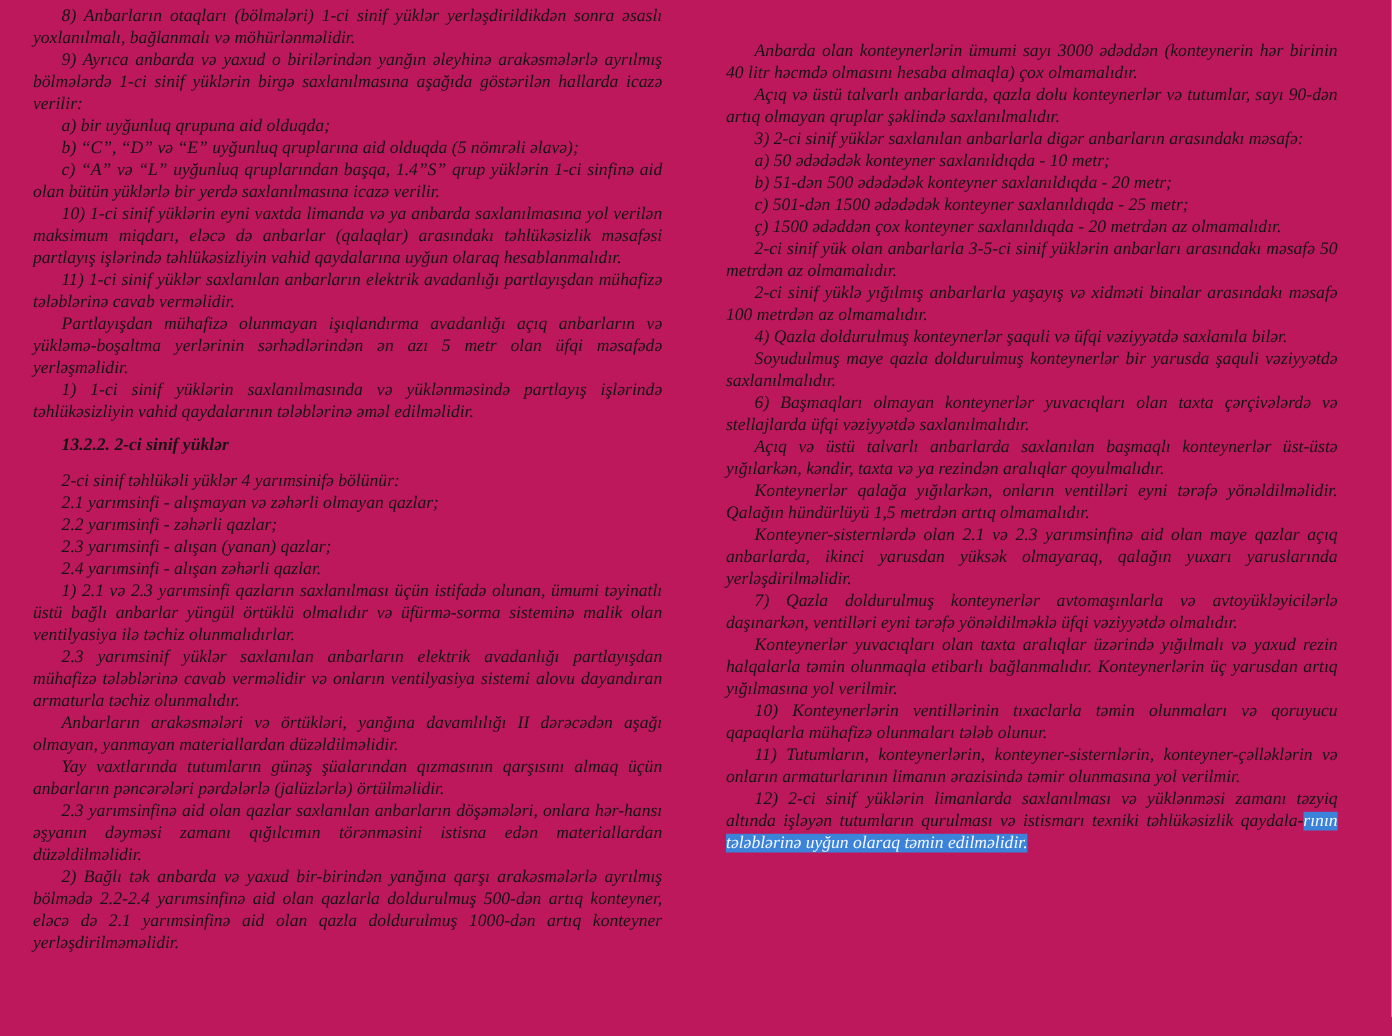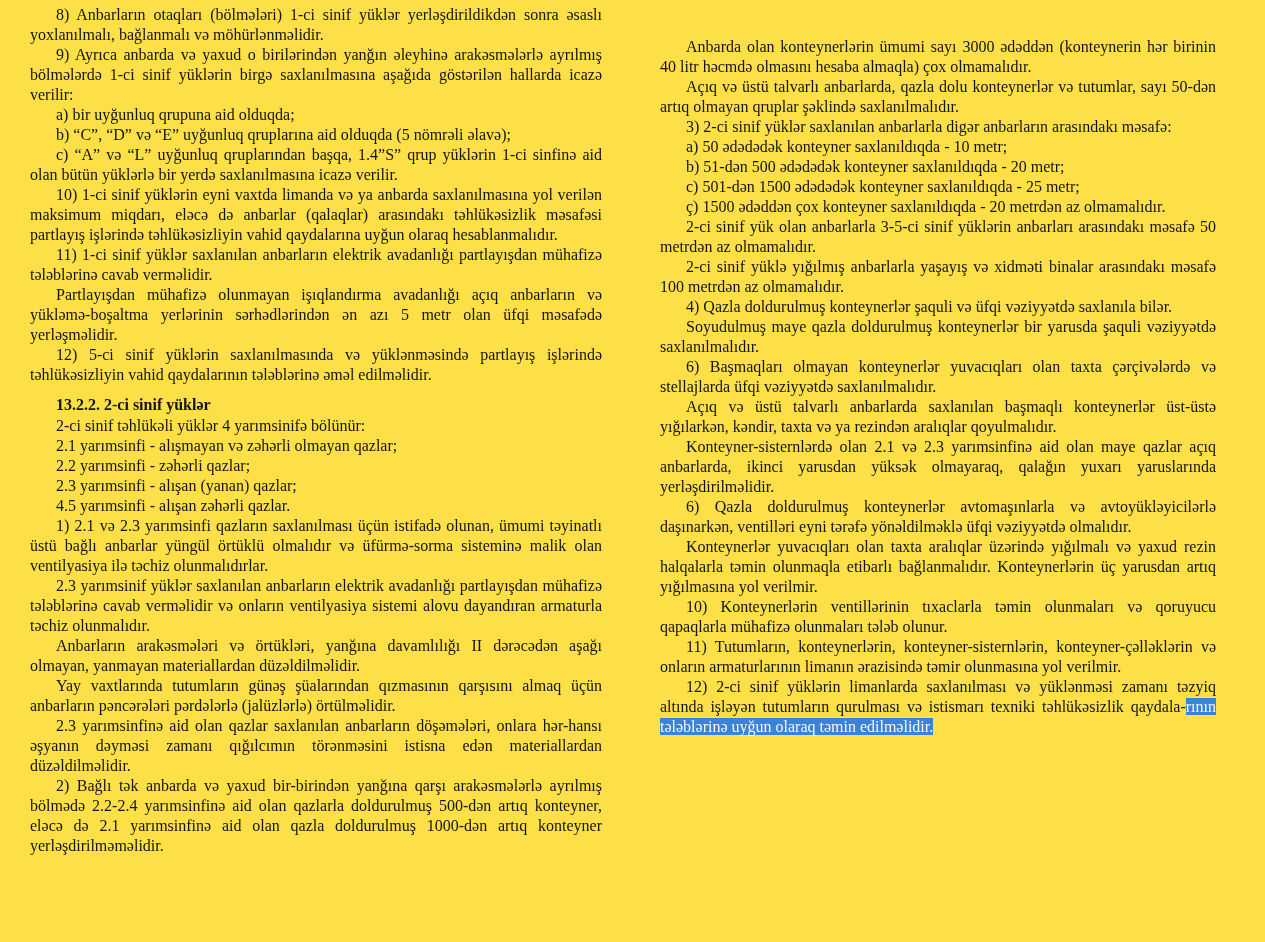--- a/index.html
+++ b/index.html
@@ -8,79 +8,81 @@
     width: 1265px;
     height: 942px;
     position: relative;
     overflow: hidden;
     font-family: "Liberation Serif", "DejaVu Serif", serif;
     color: #141414;
   }
   .page {
     position: absolute;
     inset: 0;
-    background: #fde047;
+    background: #be185d;
+    font-style: italic;
   }
   .column {
     position: absolute;
     top: 5px;
     text-align: justify;
     font-size: 16px;
     line-height: 20px;
   }
   .col-left  { left: 30px;  width: 572px; }
   .col-right { left: 660px; width: 556px; margin-top: 32px; }
   .para { text-indent: 26px; }
-  .para.heading { font-weight: bold; margin-top: 10px; margin-bottom: 1px; }
+  .para.heading { font-weight: bold; margin-top: 10px; margin-bottom: 13px; }
   .selected {
     background: #3b82d9;
     color: #f4f8ff;
   }
 </style>
 </head>
 <body>
 
 <div class="page">
   <div class="column col-left">
       <p class="para">8) Anbarların otaqları (bölmələri) 1-ci sinif yüklər yerləşdirildikdən sonra əsaslı yoxlanılmalı, bağlanmalı və möhürlənməlidir.</p>
       <p class="para">9) Ayrıca anbarda və yaxud o birilərindən yanğın əleyhinə arakəsmələrlə ayrılmış bölmələrdə 1-ci sinif yüklərin birgə saxlanılmasına aşağıda göstərilən hallarda icazə verilir:</p>
       <p class="para">a) bir uyğunluq qrupuna aid olduqda;</p>
       <p class="para">b) “C”, “D” və “E” uyğunluq qruplarına aid olduqda (5 nömrəli əlavə);</p>
       <p class="para">c) “A” və “L” uyğunluq qruplarından başqa, 1.4”S” qrup yüklərin 1-ci sinfinə aid olan bütün yüklərlə bir yerdə saxlanılmasına icazə verilir.</p>
       <p class="para">10) 1-ci sinif yüklərin eyni vaxtda limanda və ya anbarda saxlanılmasına yol verilən maksimum miqdarı, eləcə də anbarlar (qalaqlar) arasındakı təhlükəsizlik məsafəsi partlayış işlərində təhlükəsizliyin vahid qaydalarına uyğun olaraq hesablanmalıdır.</p>
       <p class="para">11) 1-ci sinif yüklər saxlanılan anbarların elektrik avadanlığı partlayışdan mühafizə tələblərinə cavab verməlidir.</p>
       <p class="para">Partlayışdan mühafizə olunmayan işıqlandırma avadanlığı açıq anbarların və yükləmə-boşaltma yerlərinin sərhədlərindən ən azı 5 metr olan üfqi məsafədə yerləşməlidir.</p>
-      <p class="para">12) 5-ci sinif yüklərin saxlanılmasında və yüklənməsində partlayış işlərində təhlükəsizliyin vahid qaydalarının tələblərinə əməl edilməlidir.</p>
+      <p class="para">1) 1-ci sinif yüklərin saxlanılmasında və yüklənməsində partlayış işlərində təhlükəsizliyin vahid qaydalarının tələblərinə əməl edilməlidir.</p>
       <p class="para heading">13.2.2. 2-ci sinif yüklər</p>
       <p class="para">2-ci sinif təhlükəli yüklər 4 yarımsinifə bölünür:</p>
       <p class="para">2.1 yarımsinfi - alışmayan və zəhərli olmayan qazlar;</p>
       <p class="para">2.2 yarımsinfi - zəhərli qazlar;</p>
       <p class="para">2.3 yarımsinfi - alışan (yanan) qazlar;</p>
-      <p class="para">4.5 yarımsinfi - alışan zəhərli qazlar.</p>
+      <p class="para">2.4 yarımsinfi - alışan zəhərli qazlar.</p>
       <p class="para">1) 2.1 və 2.3 yarımsinfi qazların saxlanılması üçün istifadə olunan, ümumi təyinatlı üstü bağlı anbarlar yüngül örtüklü olmalıdır və üfürmə-sorma sisteminə malik olan ventilyasiya ilə təchiz olunmalıdırlar.</p>
       <p class="para">2.3 yarımsinif yüklər saxlanılan anbarların elektrik avadanlığı partlayışdan mühafizə tələblərinə cavab verməlidir və onların ventilyasiya sistemi alovu dayandıran armaturla təchiz olunmalıdır.</p>
       <p class="para">Anbarların arakəsmələri və örtükləri, yanğına davamlılığı II dərəcədən aşağı olmayan, yanmayan materiallardan düzəldilməlidir.</p>
       <p class="para">Yay vaxtlarında tutumların günəş şüalarından qızmasının qarşısını almaq üçün anbarların pəncərələri pərdələrlə (jalüzlərlə) örtülməlidir.</p>
       <p class="para">2.3 yarımsinfinə aid olan qazlar saxlanılan anbarların döşəmələri, onlara hər-hansı əşyanın dəyməsi zamanı qığılcımın törənməsini istisna edən materiallardan düzəldilməlidir.</p>
       <p class="para">2) Bağlı tək anbarda və yaxud bir-birindən yanğına qarşı arakəsmələrlə ayrılmış bölmədə 2.2-2.4 yarımsinfinə aid olan qazlarla doldurulmuş 500-dən artıq konteyner, eləcə də 2.1 yarımsinfinə aid olan qazla doldurulmuş 1000-dən artıq konteyner yerləşdirilməməlidir.</p>
     </div>
   <div class="column col-right">
       <p class="para">Anbarda olan konteynerlərin ümumi sayı 3000 ədəddən (konteynerin hər birinin 40 litr həcmdə olmasını hesaba almaqla) çox olmamalıdır.</p>
-      <p class="para">Açıq və üstü talvarlı anbarlarda, qazla dolu konteynerlər və tutumlar, sayı 50-dən artıq olmayan qruplar şəklində saxlanılmalıdır.</p>
+      <p class="para">Açıq və üstü talvarlı anbarlarda, qazla dolu konteynerlər və tutumlar, sayı 90-dən artıq olmayan qruplar şəklində saxlanılmalıdır.</p>
       <p class="para">3) 2-ci sinif yüklər saxlanılan anbarlarla digər anbarların arasındakı məsafə:</p>
       <p class="para">a) 50 ədədədək konteyner saxlanıldıqda - 10 metr;</p>
       <p class="para">b) 51-dən 500 ədədədək konteyner saxlanıldıqda - 20 metr;</p>
       <p class="para">c) 501-dən 1500 ədədədək konteyner saxlanıldıqda - 25 metr;</p>
       <p class="para">ç) 1500 ədəddən çox konteyner saxlanıldıqda - 20 metrdən az olmamalıdır.</p>
       <p class="para">2-ci sinif yük olan anbarlarla 3-5-ci sinif yüklərin anbarları arasındakı məsafə 50 metrdən az olmamalıdır.</p>
       <p class="para">2-ci sinif yüklə yığılmış anbarlarla yaşayış və xidməti binalar arasındakı məsafə 100 metrdən az olmamalıdır.</p>
       <p class="para">4) Qazla doldurulmuş konteynerlər şaquli və üfqi vəziyyətdə saxlanıla bilər.</p>
       <p class="para">Soyudulmuş maye qazla doldurulmuş konteynerlər bir yarusda şaquli vəziyyətdə saxlanılmalıdır.</p>
       <p class="para">6) Başmaqları olmayan konteynerlər yuvacıqları olan taxta çərçivələrdə və stellajlarda üfqi vəziyyətdə saxlanılmalıdır.</p>
       <p class="para">Açıq və üstü talvarlı anbarlarda saxlanılan başmaqlı konteynerlər üst-üstə yığılarkən, kəndir, taxta və ya rezindən aralıqlar qoyulmalıdır.</p>
+      <p class="para">Konteynerlər qalağa yığılarkən, onların ventilləri eyni tərəfə yönəldilməlidir. Qalağın hündürlüyü 1,5 metrdən artıq olmamalıdır.</p>
       <p class="para">Konteyner-sisternlərdə olan 2.1 və 2.3 yarımsinfinə aid olan maye qazlar açıq anbarlarda, ikinci yarusdan yüksək olmayaraq, qalağın yuxarı yaruslarında yerləşdirilməlidir.</p>
-      <p class="para">6) Qazla doldurulmuş konteynerlər avtomaşınlarla və avtoyükləyicilərlə daşınarkən, ventilləri eyni tərəfə yönəldilməklə üfqi vəziyyətdə olmalıdır.</p>
+      <p class="para">7) Qazla doldurulmuş konteynerlər avtomaşınlarla və avtoyükləyicilərlə daşınarkən, ventilləri eyni tərəfə yönəldilməklə üfqi vəziyyətdə olmalıdır.</p>
       <p class="para">Konteynerlər yuvacıqları olan taxta aralıqlar üzərində yığılmalı və yaxud rezin halqalarla təmin olunmaqla etibarlı bağlanmalıdır. Konteynerlərin üç yarusdan artıq yığılmasına yol verilmir.</p>
       <p class="para">10) Konteynerlərin ventillərinin tıxaclarla təmin olunmaları və qoruyucu qapaqlarla mühafizə olunmaları tələb olunur.</p>
       <p class="para">11) Tutumların, konteynerlərin, konteyner-sisternlərin, konteyner-çəlləklərin və onların armaturlarının limanın ərazisində təmir olunmasına yol verilmir.</p>
       <p class="para"><span>12) 2-ci sinif yüklərin limanlarda saxlanılması və yüklənməsi zamanı təzyiq altında işləyən tutumların qurulması və istismarı texniki təhlükəsizlik qaydala-</span><span class="selected">rının tələblərinə uyğun olaraq təmin edilməlidir.</span></p>
     </div>
 </div>
 
 </body></html>

